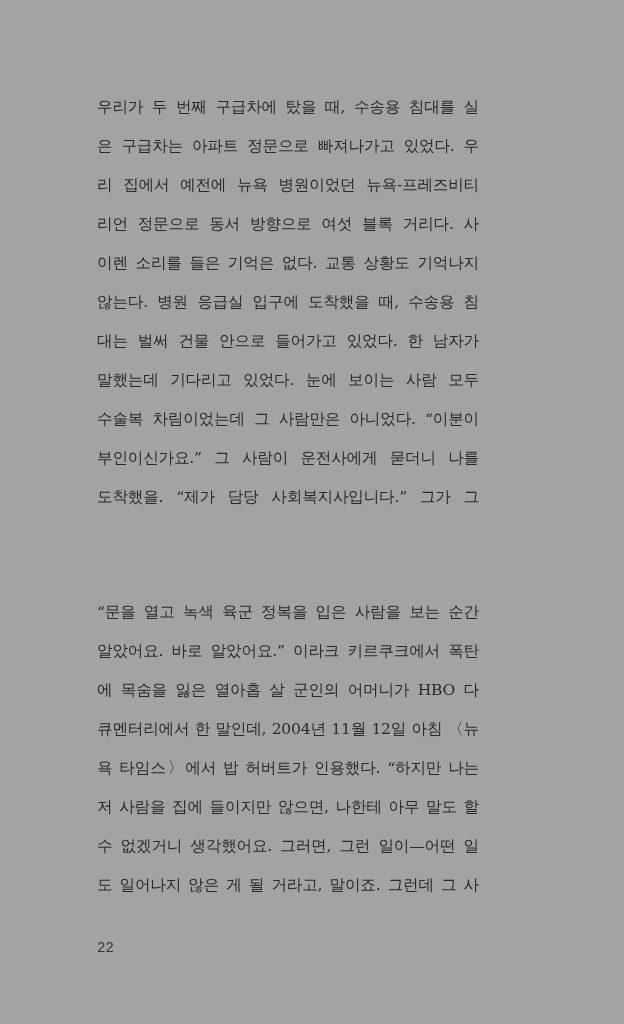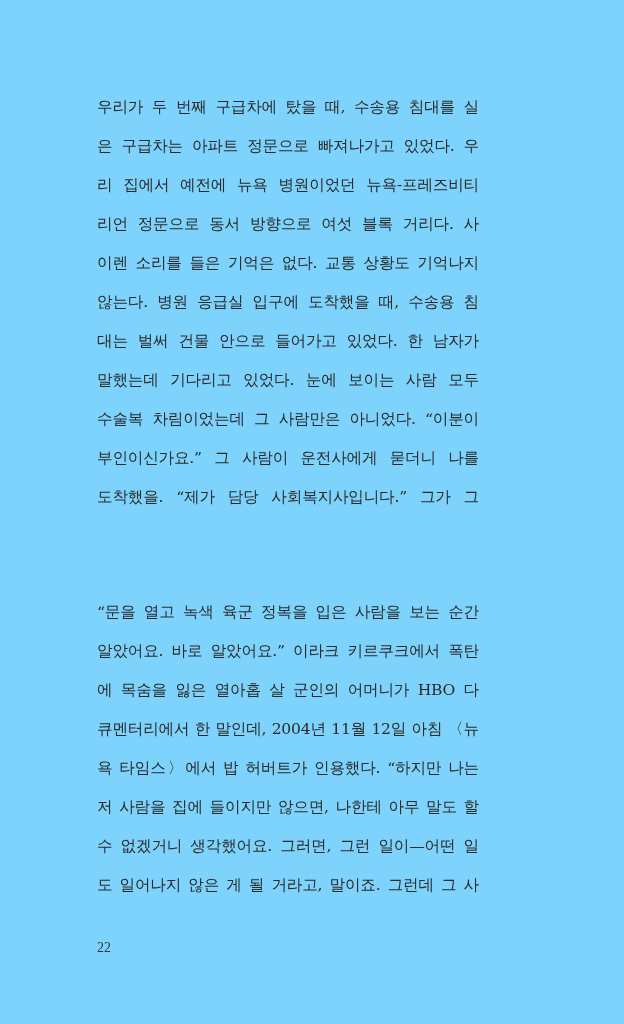--- a/index.html
+++ b/index.html
@@ -13,21 +13,21 @@
       position: relative;
       overflow: hidden;
       font-family: "DejaVu Serif", "Liberation Serif", serif;
       color: #2a2a2a;
     }
     .page {
       position: absolute;
       left: 0; top: 0;
       width: 624px;
       height: 1024px;
-      background: #7dd3fc;
+      background: #a3a3a3;
     }
     .paragraph {
       position: absolute;
       left: 97px;
       width: 382px;
     }
     .line {
       display: block;
       height: 39px;
       line-height: 39px;
@@ -41,21 +41,21 @@
       text-align-last: left;
     }
     #para-1 { top: 88px; }
     #para-2 { top: 593px; }
     .page-number {
       position: absolute;
       left: 97px;
       top: 940px;
       font-size: 14px;
       color: #333333;
-      font-family: Liberation Serif, serif;
+      font-family: Liberation Mono, monospace;
     }
   </style>
 </head>
 <body>
 
 <div class="page">
 
   <div class="paragraph" id="para-1">
     <span class="line">우리가 두 번째 구급차에 탔을 때, 수송용 침대를 실</span>
     <span class="line">은 구급차는 아파트 정문으로 빠져나가고 있었다. 우</span>

